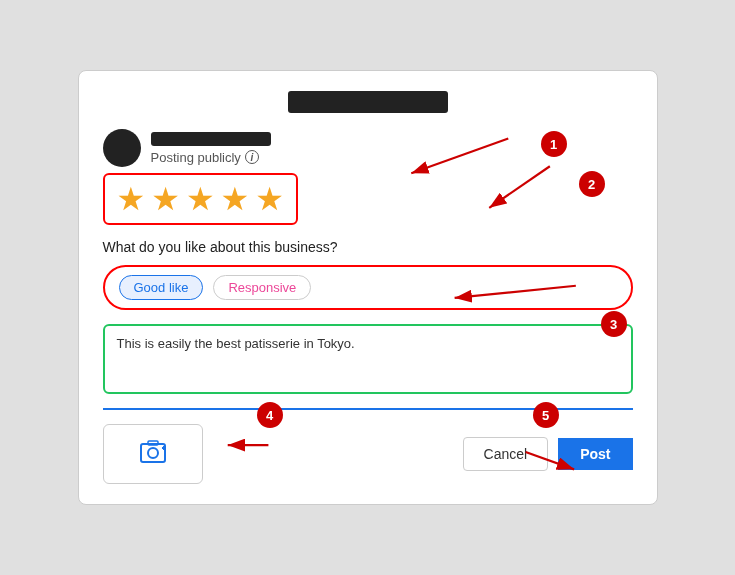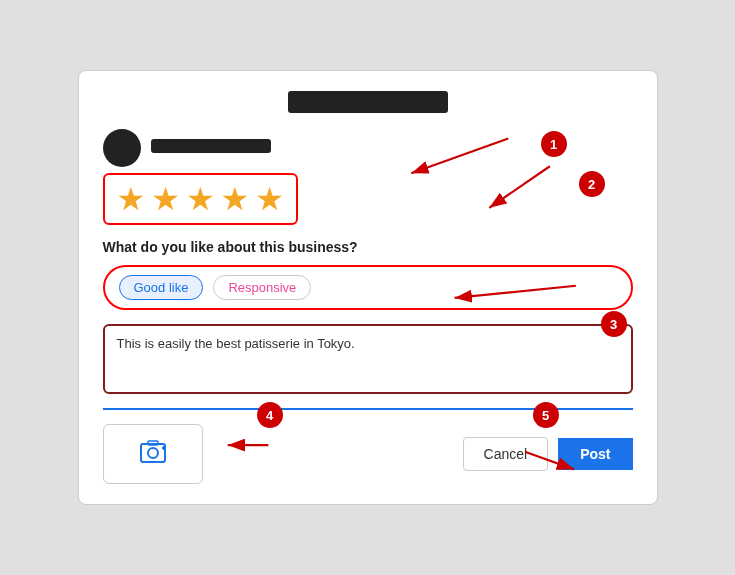--- a/index.html
+++ b/index.html
@@ -84,21 +84,21 @@
       margin-bottom: 14px;
       gap: 6px;
     }
     .star {
       color: #f5a623;
       font-size: 32px;
       line-height: 1;
     }
     .question-label {
       font-size: 14px;
-      font-weight: bold;
+      font-weight: normal;
       color: #222;
       margin-bottom: 10px;
     }
     .tags-box {
       border: 2px solid red;
       border-radius: 24px;
       display: flex;
       align-items: center;
       padding: 8px 14px;
       gap: 10px;
@@ -116,21 +116,21 @@
     }
     .tag.selected {
       border-color: #1a73e8;
       background: #e8f0fe;
     }
     .tag.unselected {
       border-color: #ccc;
       color: #ec4899;
     }
     .text-area-box {
-      border: 2px solid #7f1d1d;
+      border: 2px solid #22c55e;
       border-radius: 6px;
       padding: 10px 12px;
       margin-bottom: 14px;
       min-height: 70px;
     }
     .text-area-box p {
       font-size: 13px;
       color: #333;
     }
     .divider {
@@ -239,20 +239,24 @@
   
   <div class="header-bar">
     <div class="header-title-block"></div>
   </div>
 
   
   <div class="user-row">
     <div class="avatar"></div>
     <div class="user-info">
       <div class="user-name-block"></div>
+      <div class="posting-publicly">
+        <span>Posting publicly</span>
+        <span class="info-icon">i</span>
+      </div>
     </div>
   </div>
 
   
   <div class="stars-box">
     <span class="star">★</span>
     <span class="star">★</span>
     <span class="star">★</span>
     <span class="star">★</span>
     <span class="star">★</span>

